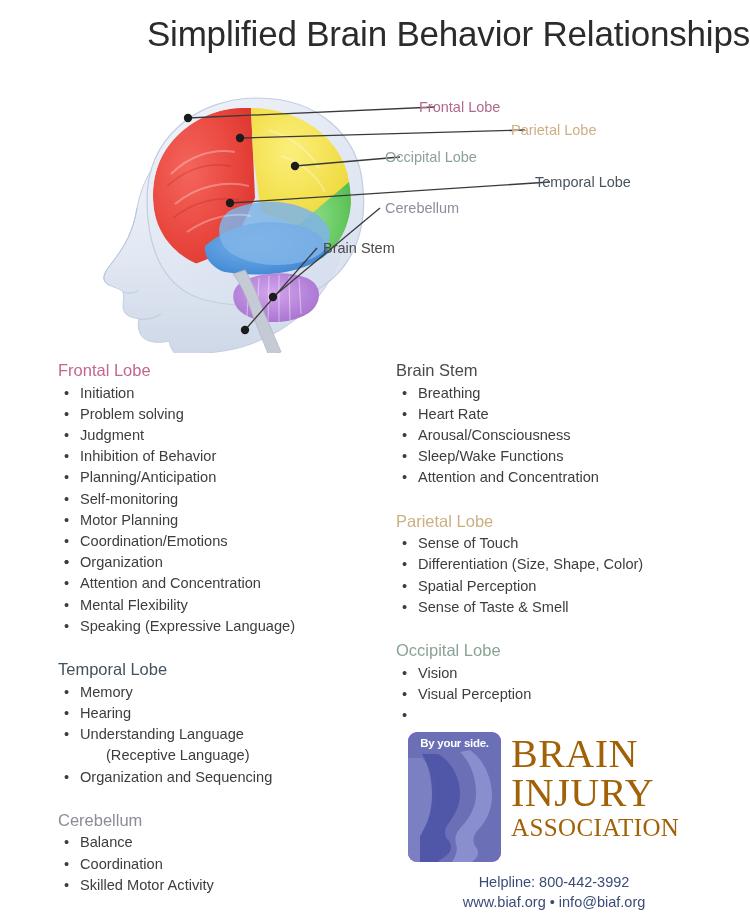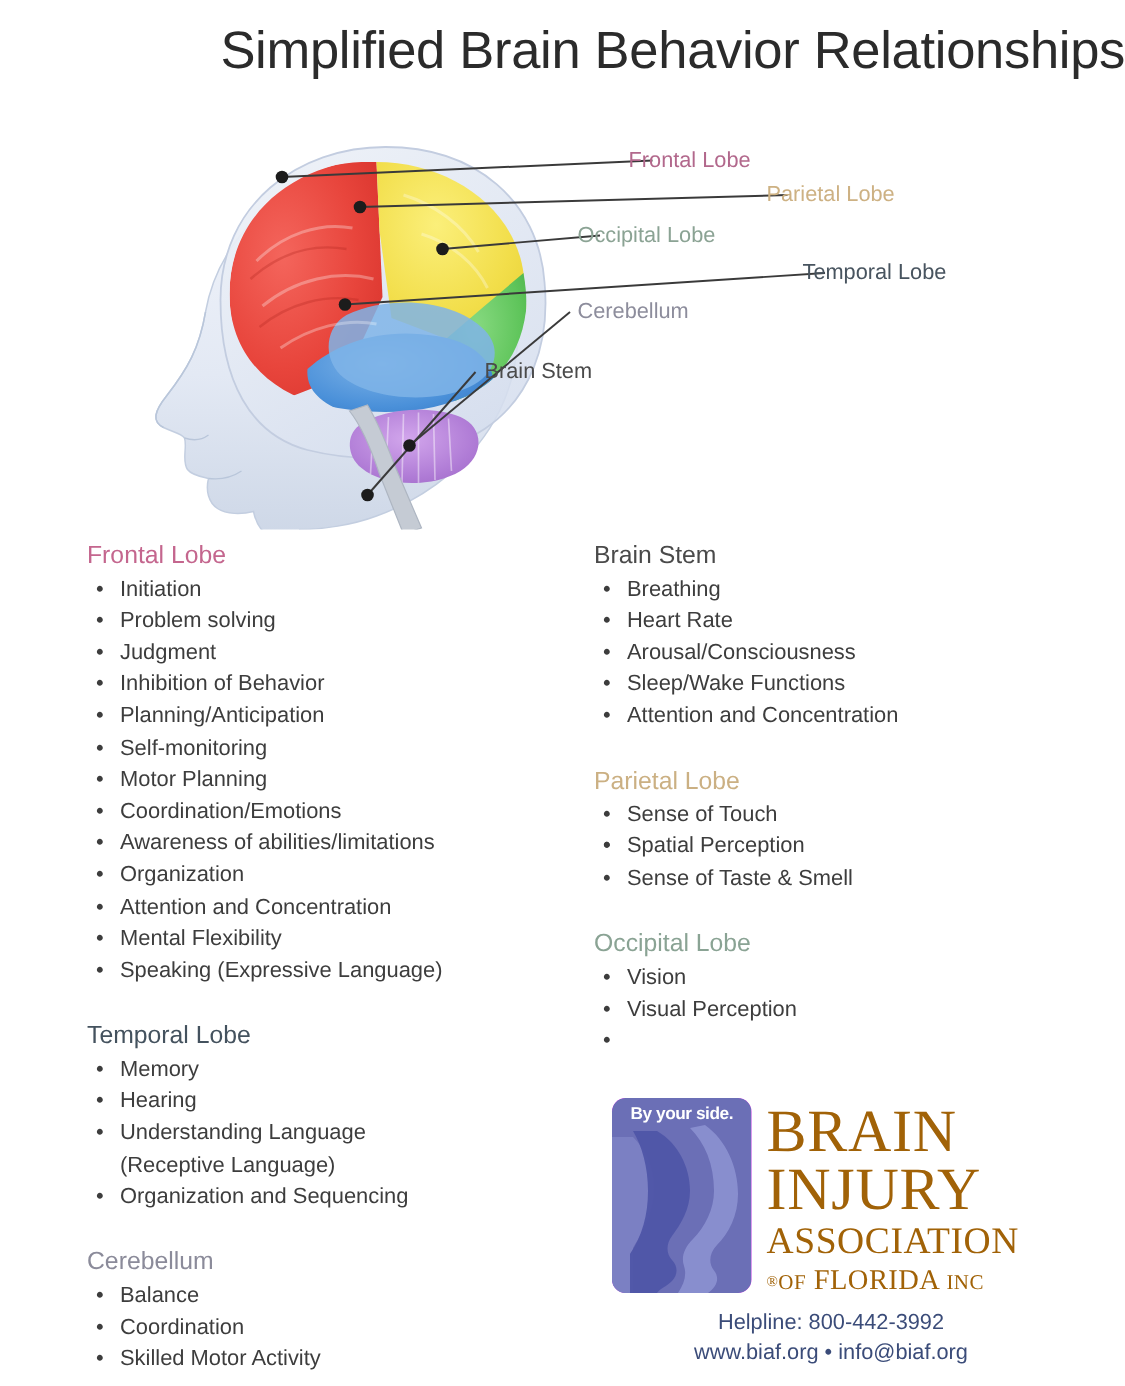--- a/index.html
+++ b/index.html
@@ -85,20 +85,21 @@
     position: absolute;
     left: 6px;
     top: 0;
     font-size: 14.6px;
     line-height: 21.2px;
     color: #3d3d3d;
   }
   ul.items li .cont {
     display: block;
     padding-left: 0;
+    margin-left: 26px;
   }
   .gap-md { height: 22px; }
 
   
   .logo-block {
     position: absolute;
     left: 408px;
     top: 732px;
     width: 292px;
     height: 186px;
@@ -332,21 +333,21 @@
     <div class="group-heading" style="color:#c4668e">Frontal Lobe</div>
     <ul class="items">
       <li><span class="bullet">•</span><span>Initiation</span></li>
       <li><span class="bullet">•</span><span>Problem solving</span></li>
       <li><span class="bullet">•</span><span>Judgment</span></li>
       <li><span class="bullet">•</span><span>Inhibition of Behavior</span></li>
       <li><span class="bullet">•</span><span>Planning/Anticipation</span></li>
       <li><span class="bullet">•</span><span>Self-monitoring</span></li>
       <li><span class="bullet">•</span><span>Motor Planning</span></li>
       <li><span class="bullet">•</span><span>Coordination/Emotions</span></li>
-      <li><span class="bullet">•</span><span>Awareness of abilities/limitations</span></li>
+      <li><span class="bullet">•</span></li>
       <li><span class="bullet">•</span><span>Organization</span></li>
       <li><span class="bullet">•</span><span>Attention and Concentration</span></li>
       <li><span class="bullet">•</span><span>Mental Flexibility</span></li>
       <li><span class="bullet">•</span><span>Speaking (Expressive Language)</span></li>
     </ul>
   </div>
 
   <div class="gap-md"></div>
 
   <div class="group">
@@ -383,21 +384,21 @@
       <li><span class="bullet">•</span><span>Attention and Concentration</span></li>
     </ul>
   </div>
 
   <div class="gap-md"></div>
 
   <div class="group">
     <div class="group-heading" style="color:#cbb083">Parietal Lobe</div>
     <ul class="items">
       <li><span class="bullet">•</span><span>Sense of Touch</span></li>
-      <li><span class="bullet">•</span></li>
+      <li><span class="bullet">•</span><span>Differentiation (Size, Shape, Color)</span></li>
       <li><span class="bullet">•</span><span>Spatial Perception</span></li>
       <li><span class="bullet">•</span><span>Sense of Taste &amp; Smell</span></li>
     </ul>
   </div>
 
   <div class="gap-md"></div>
 
   <div class="group">
     <div class="group-heading" style="color:#8aa394">Occipital Lobe</div>
     <ul class="items">
@@ -424,21 +425,20 @@
                  C65,103 64,110 68,115 C72,120 70,126 64,130
                  L44,130 C48,124 50,118 48,112 C46,106 48,100 54,94
                  C62,86 68,74 68,62 C68,44 62,30 52,20 Z" fill="#8a8fd0" opacity="0.95"></path>
       </svg>
     </div>
 
     <div class="logo-word">
       <div class="w-brain">BRAIN</div>
       <div class="w-injury">INJURY</div>
       <div class="w-assoc">ASSOCIATION</div>
-      <div class="w-florida"><span class="tiny">®</span><span class="sm">OF</span> <span>FLORIDA</span> <span class="sm">INC</span></div>
     </div>
   </div>
 
   <div class="contact">
     <div>Helpline: 800-442-3992</div>
     <div>www.biaf.org • info@biaf.org</div>
   </div>
 </div>
 
 </body></html>

